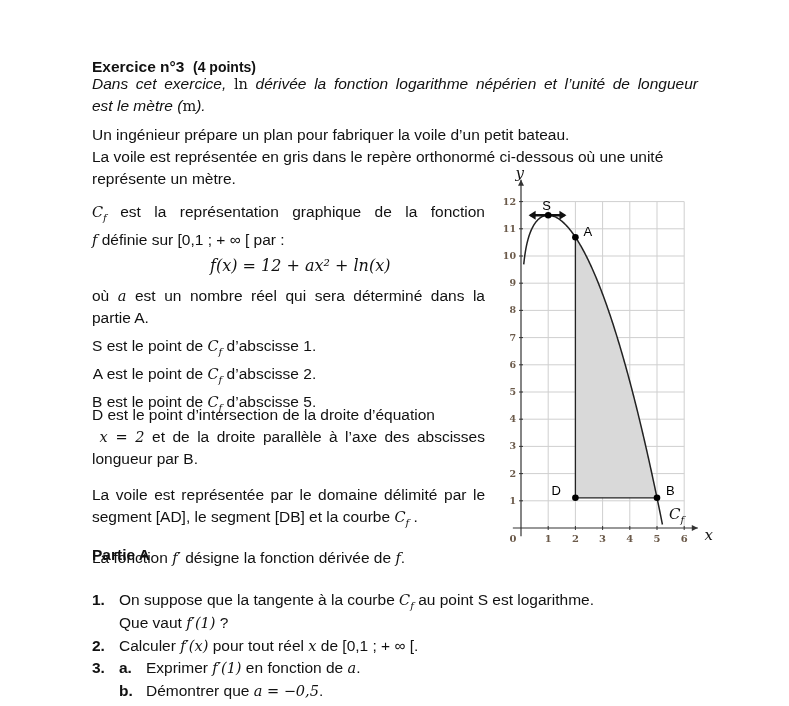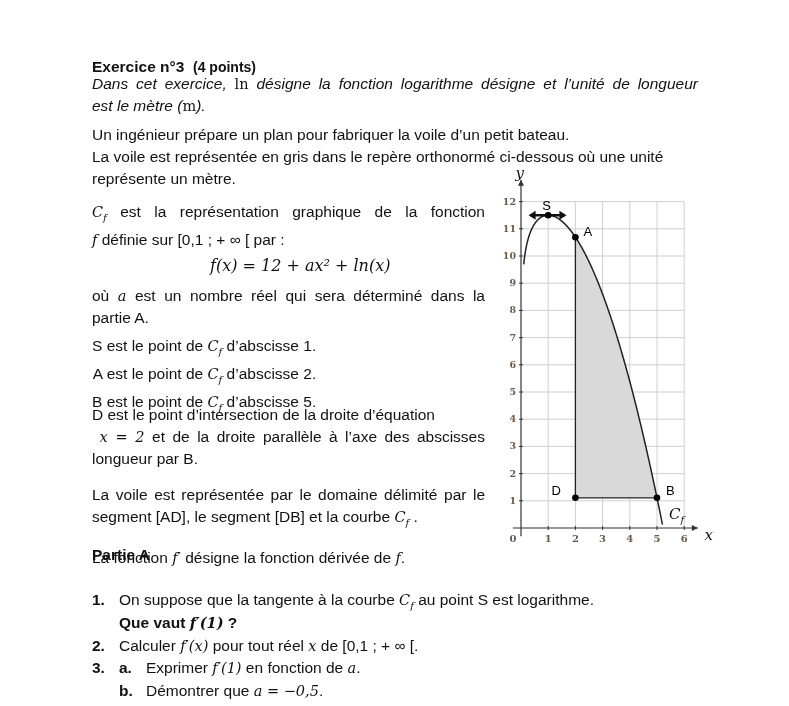--- a/index.html
+++ b/index.html
@@ -18,21 +18,21 @@
 </style>
 </head>
 <body>
 
 <div class="abs title" style="left:92px; top:38px;">
   <span>Exercice n°3</span>&nbsp;
   <span class="pts">(4 points)</span>
 </div>
 
 <div class="abs ital line" style="left:92px; top:73px; width:606px;">
-  <span class="just"><span>Dans cet exercice, </span><span class="mathr">ln</span><span> désigne la fonction logarithme désigne et l’unité de longueur</span></span>
+  <span class="just"><span>Dans cet exercice, </span><span class="mathr">ln</span><span> dérivée la fonction logarithme népérien et l’unité de longueur</span></span>
   <span><span>est le mètre (</span><span class="mathr">m</span><span>).</span></span>
 </div>
 
 <div class="abs line" style="left:92px; top:124px;">
   <div>Un ingénieur prépare un plan pour fabriquer la voile d’un petit bateau.</div>
   <div>La voile est représentée en gris dans le repère orthonormé ci-dessous où une unité</div>
   <div>représente un mètre.</div>
 </div>
 
 <div class="abs line" style="left:92px; top:201px; width:393px;">
@@ -64,21 +64,21 @@
   <div><span>segment [AD], le segment [DB] et la courbe </span><span class="math">C<sub style="font-size:10px">f</sub></span><span> .</span></div>
 </div>
 
 <div class="abs bold" style="left:92px; top:546px;">Partie A</div>
 <div class="abs line" style="left:92px; top:547px;">
   <span>La fonction </span><span class="math">f′</span><span> désigne la fonction dérivée de </span><span class="math">f</span><span>.</span>
 </div>
 <div class="abs line" style="left:92px; top:589px;">
   <span class="bold" style="display:inline-block;width:27px;">1.</span><span>On suppose que la tangente à la courbe </span><span class="math">C<sub style="font-size:10px">f</sub></span><span> au point S est logarithme.</span>
 </div>
-<div class="abs line" style="left:119px; top:612px;font-weight:bold;">
+<div class="abs line" style="left:119px; top:612px;">
   <span>Que vaut </span><span class="math">f′(1)</span><span> ?</span>
 </div>
 <div class="abs line" style="left:92px; top:635px;">
   <span class="bold" style="display:inline-block;width:27px;">2.</span><span>Calculer </span><span class="math">f′(x)</span><span> pour tout réel </span><span class="math">x</span><span> de [0,1 ; + ∞ [.</span>
 </div>
 <div class="abs line" style="left:92px; top:657px;">
   <span class="bold" style="display:inline-block;width:27px;">3.</span><span class="bold" style="display:inline-block;width:27px;">a.</span><span>Exprimer </span><span class="math">f′(1)</span><span> en fonction de </span><span class="math">a</span><span>.</span>
 </div>
 <div class="abs line" style="left:119px; top:680px;">
   <span class="bold" style="display:inline-block;width:27px;">b.</span><span>Démontrer que </span><span class="math">a = −0,5</span><span>.</span>

